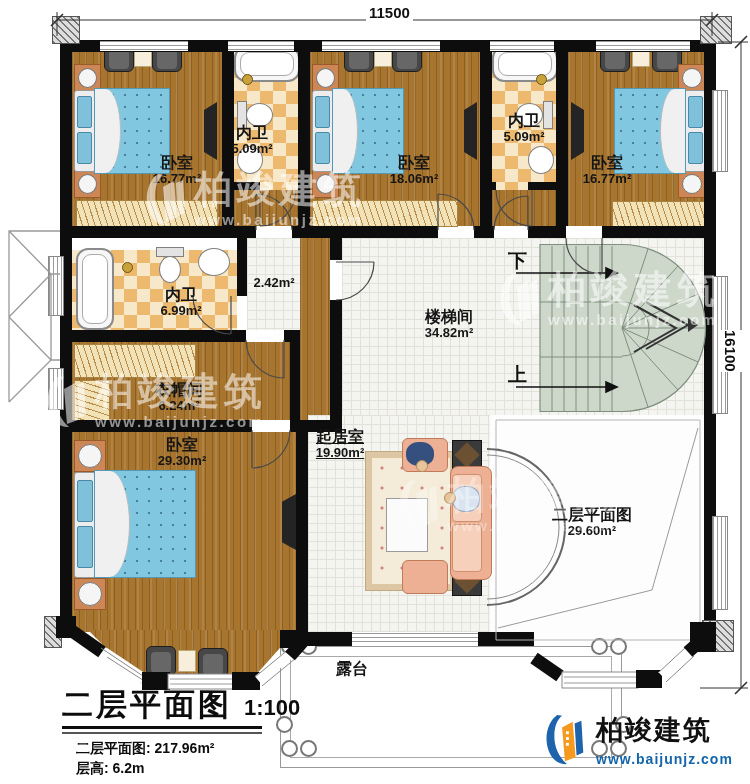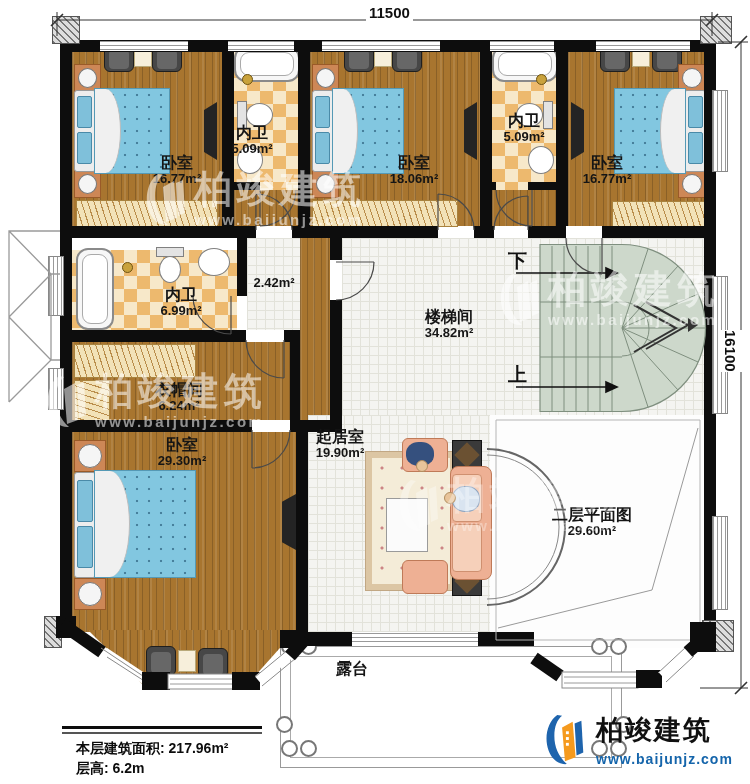--- a/index.html
+++ b/index.html
@@ -406,21 +406,21 @@
     <div class="ar">34.82m²</div>
   </div>
   <div class="lbl" style="left:179px;top:381px;">
     <div class="nm">衣帽间</div>
     <div class="ar">6.24m²</div>
   </div>
   <div class="lbl" style="left:182px;top:436px;">
     <div class="nm">卧室</div>
     <div class="ar">29.30m²</div>
   </div>
-  <div class="lbl" style="left:340px;top:428px;">
+  <div class="lbl" style="left:340px;top:428px;text-decoration:underline;">
     <div class="nm">起居室</div>
     <div class="ar">19.90m²</div>
   </div>
   <div class="lbl" style="left:592px;top:506px;">
     <div class="nm">二层平面图</div>
     <div class="ar">29.60m²</div>
   </div>
   <div class="lbl" style="left:352px;top:660px;">
     <div class="nm big">露台</div>
   </div>
@@ -461,24 +461,27 @@
   <div class="wm dim" style="left:396px;top:476px;">
     <svg viewBox="0 0 44 56">
         <use href="#bj-icon"></use>
       </svg>
     <div>
         <div class="t1">柏竣建筑</div>
         <div class="t2">www.baijunjz.com</div>
       </div>
   </div>
 
+  <div class="titleblk">
+    <span class="tt">二层平面图</span><span class="sc">1:100</span>
+  </div>
   <div class="uline1"></div>
   <div class="uline2"></div>
   <div class="fline" style="left:76px;top:740px;">
-    <span>本层建筑面积:</span> <span>217.96m²</span>
+    <span>二层平面图:</span> <span>217.96m²</span>
   </div>
   <div class="fline" style="left:76px;top:760px;">
     <span>层高:</span> <span>6.2m</span>
   </div>
 
   <div class="logo" style="left:540px;top:712px;display:flex;gap:8px;align-items:flex-start;">
     <svg width="48" height="54" viewBox="0 0 44 56">
       <path d="M15,3C5,10 1,26 6,40c3,9 11,15 19,14C16,46 12,36 12,25c0-10 3-17 8-21z" fill="#1e64ad"></path>
       <path d="M20,16 L31,10 L34,47 L23,51 Z" fill="#f59a1e"></path>
       <path d="M33,12 L40,9 L42,42 L35,45 Z" fill="#1e64ad"></path>

